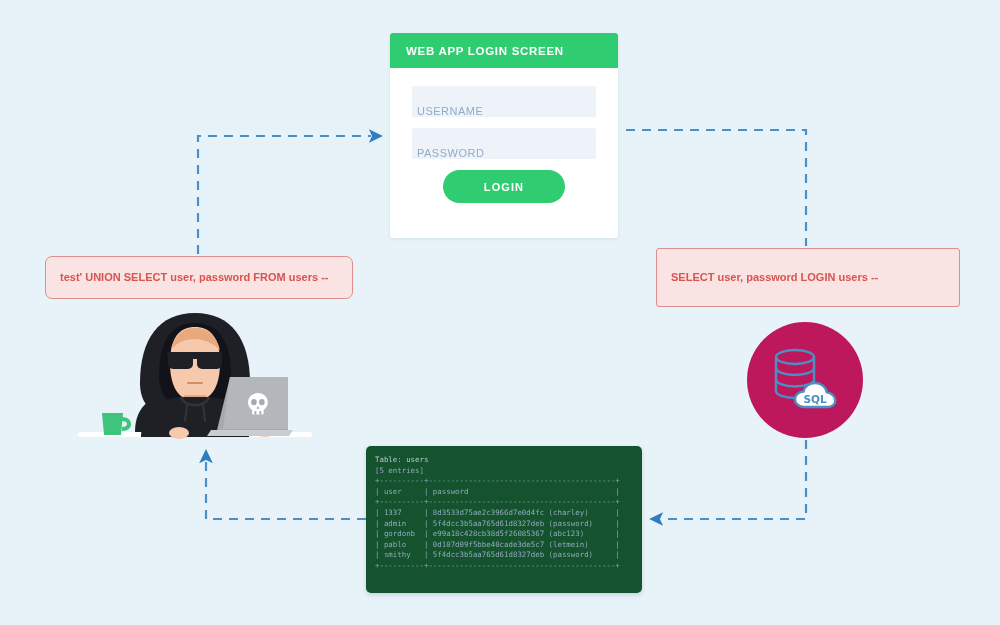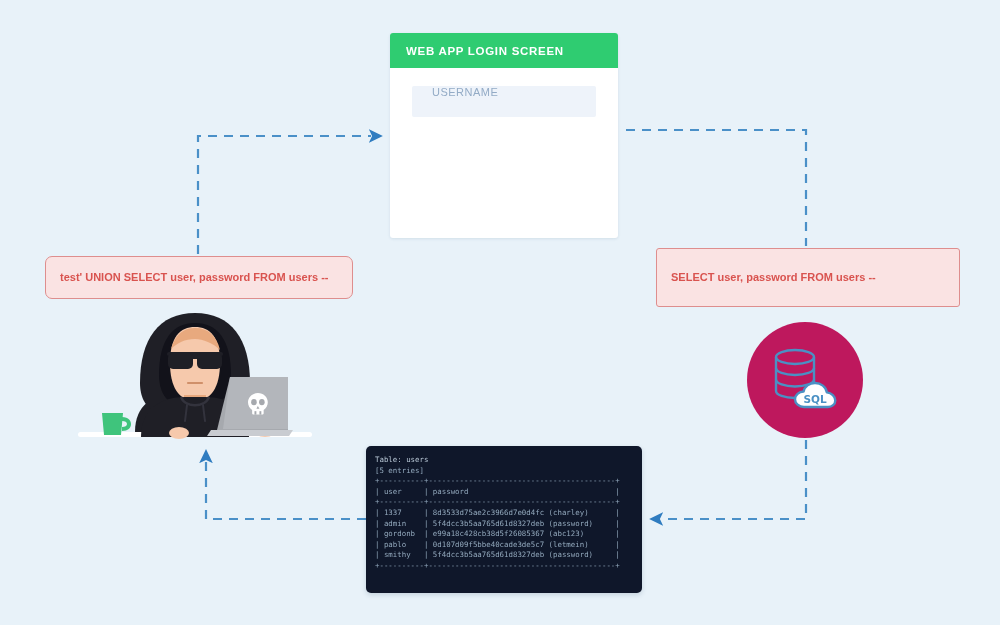--- a/index.html
+++ b/index.html
@@ -26,21 +26,21 @@
     height:35px;background:#2fcc71;
     display:flex;align-items:center;
     padding-left:16px;
   }
   .login-header span{
     color:#ffffff;font-size:11.5px;font-weight:bold;letter-spacing:.7px;
   }
   .login-body{padding:18px 22px 0 22px;}
   .field{
     height:31px;background:#eef3fa;border-radius:2px;
-    display:flex;align-items:flex-start;padding-left:20px;
+    display:flex;align-items:flex-end;padding-left:5px;
     margin-bottom:11px;
   }
   .field span{color:#93abc6;font-size:11px;letter-spacing:.5px;}
   .login-btn-wrap{display:flex;justify-content:center;margin-top:11px;}
   .login-btn{
     width:122px;height:33px;border-radius:17px;background:#2fcc71;
     border:none;color:#fff;font-size:11px;font-weight:bold;letter-spacing:1.1px;
     font-family:"Liberation Sans", sans-serif;cursor:pointer;
     display:flex;align-items:center;justify-content:center;
   }
@@ -50,21 +50,21 @@
     position:absolute;background:#fae3e3;border:1px solid #de8e8e;
     border-radius:3px;color:#d9534f;font-size:11px;font-weight:bold;
     display:flex;align-items:center;padding:0 14px;line-height:1.45;
   }
   #note-left{left:45px;top:256px;width:278px;height:41px;border-radius:7px;}
   #note-right{left:656px;top:248px;width:274px;height:57px;}
 
   
   .terminal{
     position:absolute;left:366px;top:446px;width:276px;height:147px;
-    background:#0f172a;border-radius:5px;
+    background:#14532d;border-radius:5px;
     box-shadow:0 2px 5px rgba(40,70,100,.18);
     padding:9px 0 0 9px;box-sizing:border-box;
     font-family:"DejaVu Sans Mono","Liberation Mono",monospace;
     color:#93a9bd;font-size:7.4px;line-height:10.6px;
     white-space:pre;overflow:hidden;
   }
   .terminal .ttitle{color:#b9c8d6;}
 
   
   .db-circle{
@@ -112,30 +112,36 @@
   </svg>
 
   <div class="login-card">
     <div class="login-header">
       <span>WEB APP LOGIN SCREEN</span>
     </div>
     <div class="login-body">
       <div class="field">
         <span>USERNAME</span>
       </div>
+      <div class="field">
+        <span>PASSWORD</span>
+      </div>
+      <div class="login-btn-wrap">
+        <button class="login-btn">LOGIN</button>
+      </div>
     </div>
   </div>
 
   <div class="note" id="note-left">
     <span>test' UNION SELECT user, password FROM users --</span>
   </div>
 
   <div class="note" id="note-right">
     <div>
-      <div>SELECT user, password FROM users --</div>
+      <div>SELECT user, password LOGIN users --</div>
     </div>
   </div>
 
   <svg class="hacker" viewBox="0 0 240 140" xmlns="http://www.w3.org/2000/svg">
 
     <rect x="3" y="127" width="234" height="5" rx="2.5" fill="#ffffff"></rect>
 
     <path d="M60,127 C60,100 78,88 104,88 L136,88 C162,88 180,100 180,127 Z" fill="#1f1f26"></path>
 
     <path d="M65,78 C65,34 84,8 120,8 C156,8 175,34 175,78 C175,96 166,108 150,110 L90,110 C74,108 65,96 65,78 Z" fill="#1f1f26"></path>

